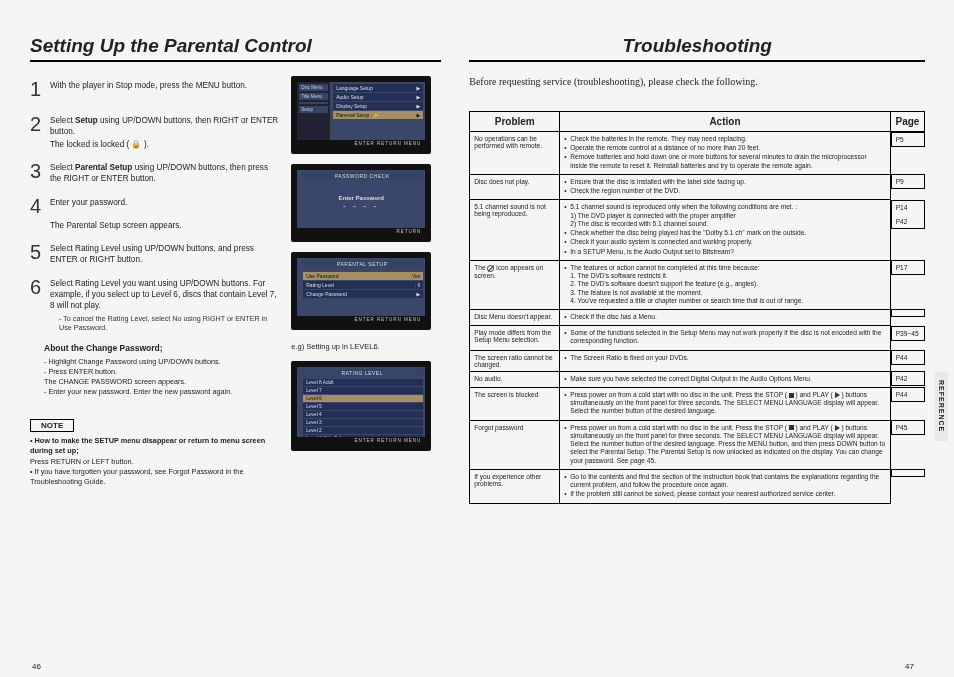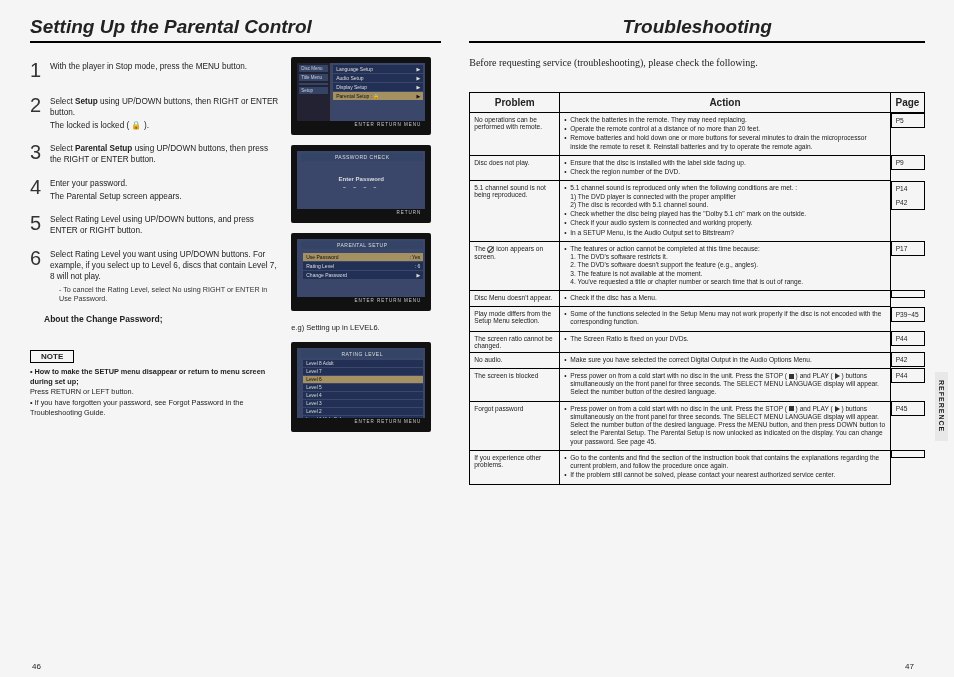--- a/index.html
+++ b/index.html
@@ -6,21 +6,21 @@
   body {
     font-family: Arial, Helvetica, sans-serif;
     background: #f5f5f5;
     width: 954px;
     height: 677px;
     position: relative;
     color: #222;
   }
   .page {
     display: flex;
-    padding: 16px 30px 10px 30px;
+    padding: 35px 30px 10px 30px;
     gap: 28px;
     height: 100%;
   }
   .col {
     flex: 1;
     position: relative;
   }
   .col-left { flex: 0 0 46%; }
   .col-right { flex: 0 0 51%; }
 
@@ -146,33 +146,34 @@
             <div class="step">
               <div class="num">2</div>
               <div class="txt">Select <b>Setup</b> using UP/DOWN buttons, then RIGHT or ENTER button.<div style="margin-top: 2px;">The locked is locked ( 🔒 ).</div></div>
             </div>
             <div class="step">
               <div class="num">3</div>
               <div class="txt">Select <b>Parental Setup</b> using UP/DOWN buttons, then press the RIGHT or ENTER button.</div>
             </div>
             <div class="step">
               <div class="num">4</div>
-              <div class="txt">Enter your password.<div style="margin-top: 2px;">The Parental Setup screen appears.</div></div>
+              <div class="txt">Enter your password.<div style="margin-top: 12px;">The Parental Setup screen appears.</div></div>
             </div>
             <div class="step">
               <div class="num">5</div>
               <div class="txt">Select Rating Level using UP/DOWN buttons, and press ENTER or RIGHT button.</div>
             </div>
             <div class="step">
               <div class="num">6</div>
               <div class="txt">Select Rating Level you want using UP/DOWN buttons. For example, if you select up to Level 6, discs that contain Level 7, 8 will not play.<div class="substep">- To cancel the Rating Level, select No using RIGHT or ENTER in Use Password.</div></div>
             </div>
           </div>
 
         <div class="about-hdr">About the Change Password;</div>
+        <div class="about-lines" id="about-lines">- Highlight Change Password using UP/DOWN buttons.<br>- Press ENTER button.<br>  The CHANGE PASSWORD screen appears.<br>- Enter your new password. Enter the new password again.</div>
 
         <div class="note-box">NOTE</div>
         <div class="note-text" id="note-lines"><b>• How to make the SETUP menu disappear or return to menu screen during set up;</b><br>  Press RETURN or LEFT button.<br>• If you have forgotten your password, see Forgot Password in the Troubleshooting Guide.</div>
       </div>
 
       <div class="mock-col">
 
         <div class="mock">
           <div class="mock-inner">
             <div class="mock-top-left" id="m1-side">

